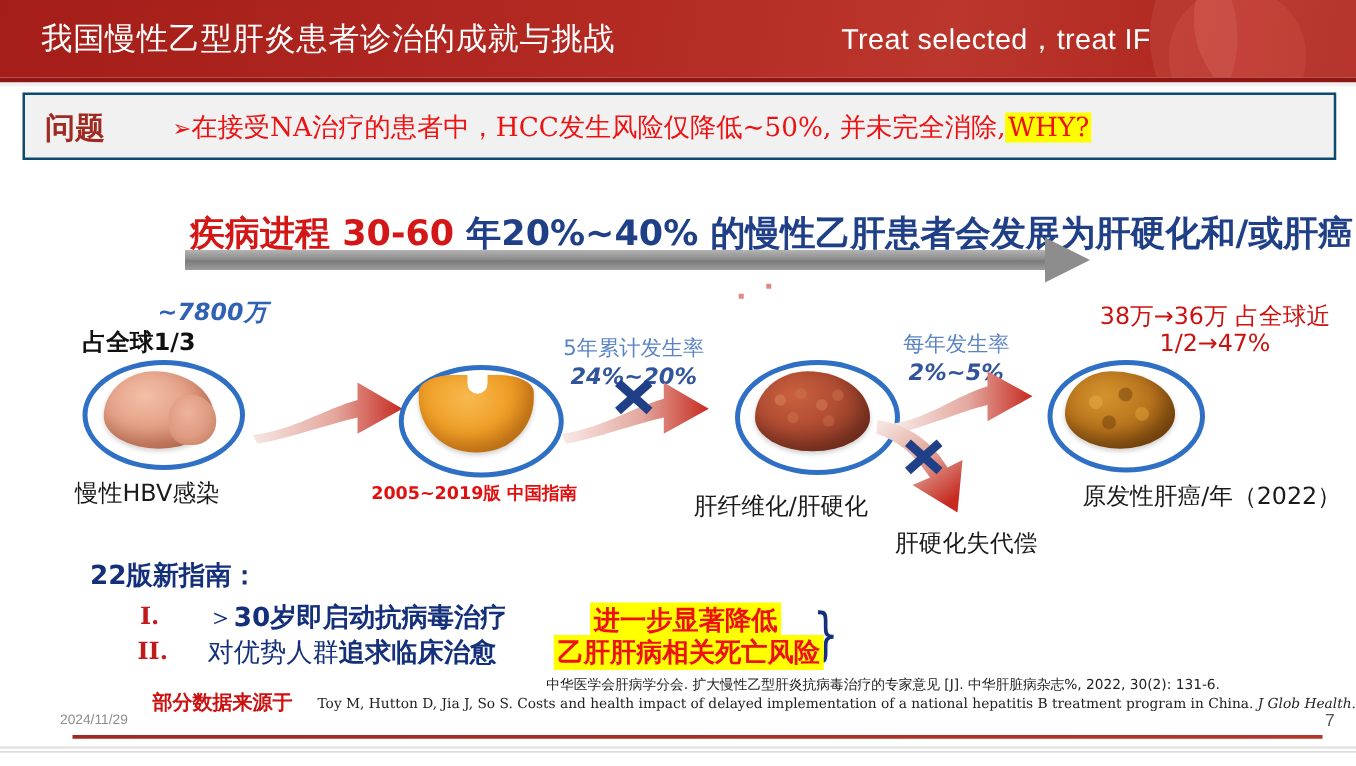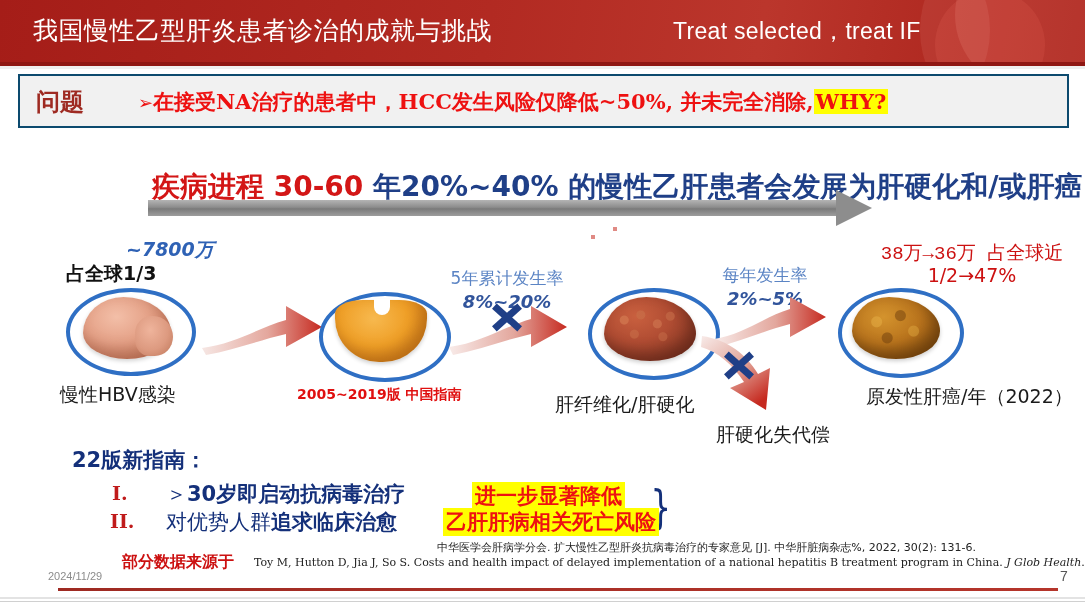--- a/index.html
+++ b/index.html
@@ -46,21 +46,21 @@
     position:absolute;left:18px;top:74px;width:1047px;height:50px;
     background:#f1f1f1;border:2px solid #0c4a6e;
   }
   .qbar-label{
     position:absolute;left:16px;top:10px;
     font-size:24px;font-weight:bold;color:#9e2a22;
     font-family:"DejaVu Sans","Liberation Sans",sans-serif;
   }
   .qbar-text{
     position:absolute;left:118px;top:12px;
-    font-size:21px;font-weight:bold;color:#ee1111;
+    font-size:21px;font-weight:normal;color:#ee1111;
     font-family:"DejaVu Serif","Liberation Serif",serif;
     white-space:nowrap;
   }
   .qbar-text .arrowg{font-family:"DejaVu Sans",sans-serif;font-size:18px;}
   .hl-yellow{background:#ffff00;padding:0 2px;}
 
   
   .prog-text{
     position:absolute;left:152px;top:168px;
     font-size:28px;font-weight:bold;white-space:nowrap;
@@ -247,21 +247,21 @@
   <div class="stage">
     <div class="oval" style="left:319px;top:292px;width:124px;height:82px;"></div>
     <div class="liver" style="left:335px;top:300px;width:92px;height:62px;border-radius:30% 30% 48% 48% / 22% 22% 70% 70%;
                 background:radial-gradient(ellipse at 42% 30%, #f7b94f 0%, #ef9f27 45%, #d9801a 80%, #a85e12 100%);
                 box-shadow:inset -6px -8px 14px rgba(130,70,10,0.38), 0 2px 4px rgba(0,0,0,0.2);"></div>
     <div style="position:absolute;left:374px;top:299px;width:16px;height:16px;background:#ffffff;border-radius:0 0 50% 50%;"></div>
     <div class="guide-red" style="left:297px;top:386px;">2005~2019版 中国指南</div>
   </div>
 
   <div class="rate-label" style="left:437px;top:267px;width:140px;">5年累计发生率</div>
-  <div class="rate-value" style="left:437px;top:291px;width:140px;">8%~20%</div>
+  <div class="rate-value" style="left:437px;top:291px;width:140px;">24%~20%</div>
 
   <svg class="curve-arrow" style="left:447px;top:303px;" width="130" height="56" viewBox="0 0 130 56">
     <defs>
       <linearGradient id="gradB" x1="0" y1="0" x2="1" y2="0">
         <stop offset="0%" stop-color="#f8ebe9"></stop>
           <stop offset="55%" stop-color="#e3a79d"></stop>
         <stop offset="100%" stop-color="#c62a20"></stop>
       </linearGradient>
     </defs>
     <path d="M2,44 C34,40 56,24 84,16 L84,3 L120,24 L84,44 L84,31 C58,37 32,47 6,52 Z" fill="url(#gradB)"></path>
@@ -310,21 +310,21 @@
     </defs>
     <path d="M2,6 C28,10 46,24 58,44 L70,38 L66,80 L30,58 L44,52 C32,34 18,22 1,17 Z" fill="url(#gradD)"></path>
   </svg>
   <div class="xmark" style="left:722px;top:348px;width:34px;height:34px;">
     <span class="a"></span>
     <span class="b"></span>
   </div>
   <div class="stage-caption" style="left:716px;top:422px;">肝硬化失代偿</div>
 
   <div class="stage">
-    <div class="right-red" style="left:862px;top:240px;width:220px;font-family:Liberation Mono, monospace;">38万→36万 占全球近</div>
+    <div class="right-red" style="left:862px;top:240px;width:220px;">38万→36万 占全球近</div>
     <div class="right-red" style="left:862px;top:264px;width:220px;">1/2→47%</div>
     <div class="oval" style="left:838px;top:288px;width:118px;height:82px;"></div>
     <div class="liver" style="left:852px;top:297px;width:88px;height:62px;border-radius:42% 58% 50% 50% / 55% 55% 45% 45%;
                 background:radial-gradient(ellipse at 36% 32%, #d4932d 0%, #b9741d 45%, #8e5413 78%, #6a3c0d 100%);
                 box-shadow:inset -6px -8px 14px rgba(70,40,5,0.45), 0 2px 4px rgba(0,0,0,0.2);"></div>
     <div style="position:absolute;left:852px;top:297px;width:88px;height:62px;border-radius:42% 58% 50% 50% / 55% 55% 45% 45%;
                 background:radial-gradient(circle at 28% 40%, rgba(230,175,70,0.5) 0 5px, transparent 6px),
                            radial-gradient(circle at 55% 30%, rgba(120,70,15,0.55) 0 5px, transparent 6px),
                            radial-gradient(circle at 70% 55%, rgba(225,170,65,0.45) 0 5px, transparent 6px),
                            radial-gradient(circle at 40% 66%, rgba(110,62,12,0.5) 0 5px, transparent 6px);"></div>

